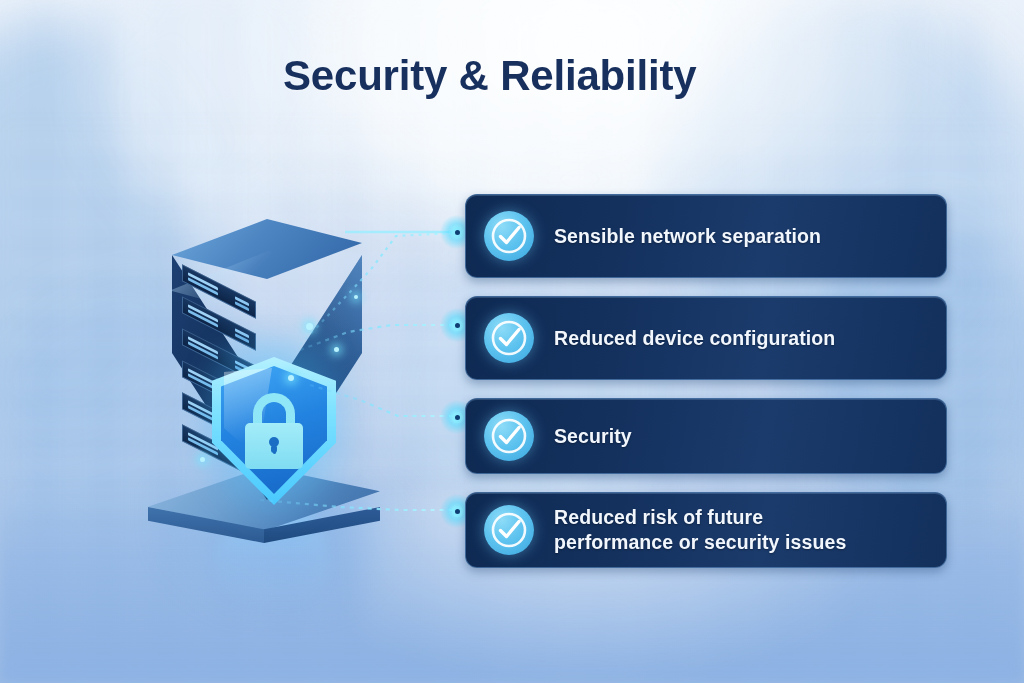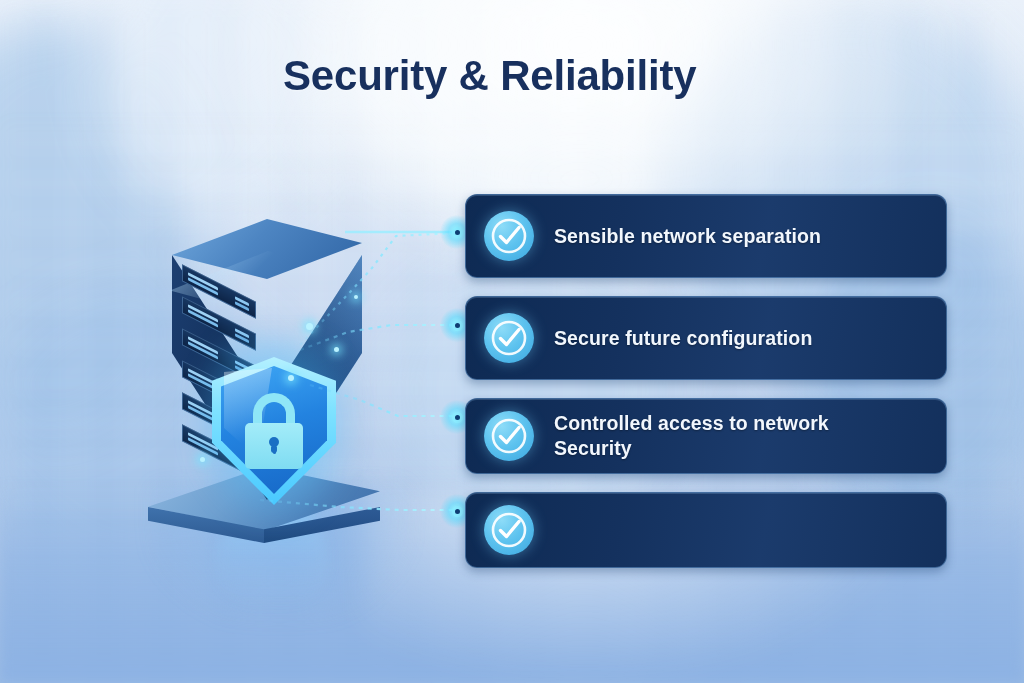--- a/index.html
+++ b/index.html
@@ -476,40 +476,43 @@
     </div>
 
     <div class="card h1">
       <div class="check">
         <svg width="50" height="50" viewBox="0 0 50 50">
           <circle cx="25" cy="25" r="16" fill="none" stroke="#ffffff" stroke-width="2.6" stroke-opacity=".92"></circle>
           <path d="M16.5 25.5 L22.5 31.5 L35 16.5" fill="none" stroke="#ffffff" stroke-width="3.4" stroke-linecap="round" stroke-linejoin="round"></path>
         </svg>
       </div>
       <div class="card-text">
-        <span class="line">Secure future configuration</span>
+        <span class="line">Reduced device configuration</span>
       </div>
     </div>
 
     <div class="card h2">
       <div class="check">
         <svg width="50" height="50" viewBox="0 0 50 50">
           <circle cx="25" cy="25" r="16" fill="none" stroke="#ffffff" stroke-width="2.6" stroke-opacity=".92"></circle>
           <path d="M16.5 25.5 L22.5 31.5 L35 16.5" fill="none" stroke="#ffffff" stroke-width="3.4" stroke-linecap="round" stroke-linejoin="round"></path>
         </svg>
       </div>
       <div class="card-text">
-        <span class="line">Controlled access to network</span>
         <span class="line">Security</span>
       </div>
     </div>
 
     <div class="card h2">
       <div class="check">
         <svg width="50" height="50" viewBox="0 0 50 50">
           <circle cx="25" cy="25" r="16" fill="none" stroke="#ffffff" stroke-width="2.6" stroke-opacity=".92"></circle>
           <path d="M16.5 25.5 L22.5 31.5 L35 16.5" fill="none" stroke="#ffffff" stroke-width="3.4" stroke-linecap="round" stroke-linejoin="round"></path>
         </svg>
       </div>
+      <div class="card-text">
+        <span class="line">Reduced risk of future</span>
+        <span class="line">performance or security issues</span>
+      </div>
     </div>
 
   </div>
 </div>
 
 </body></html>

